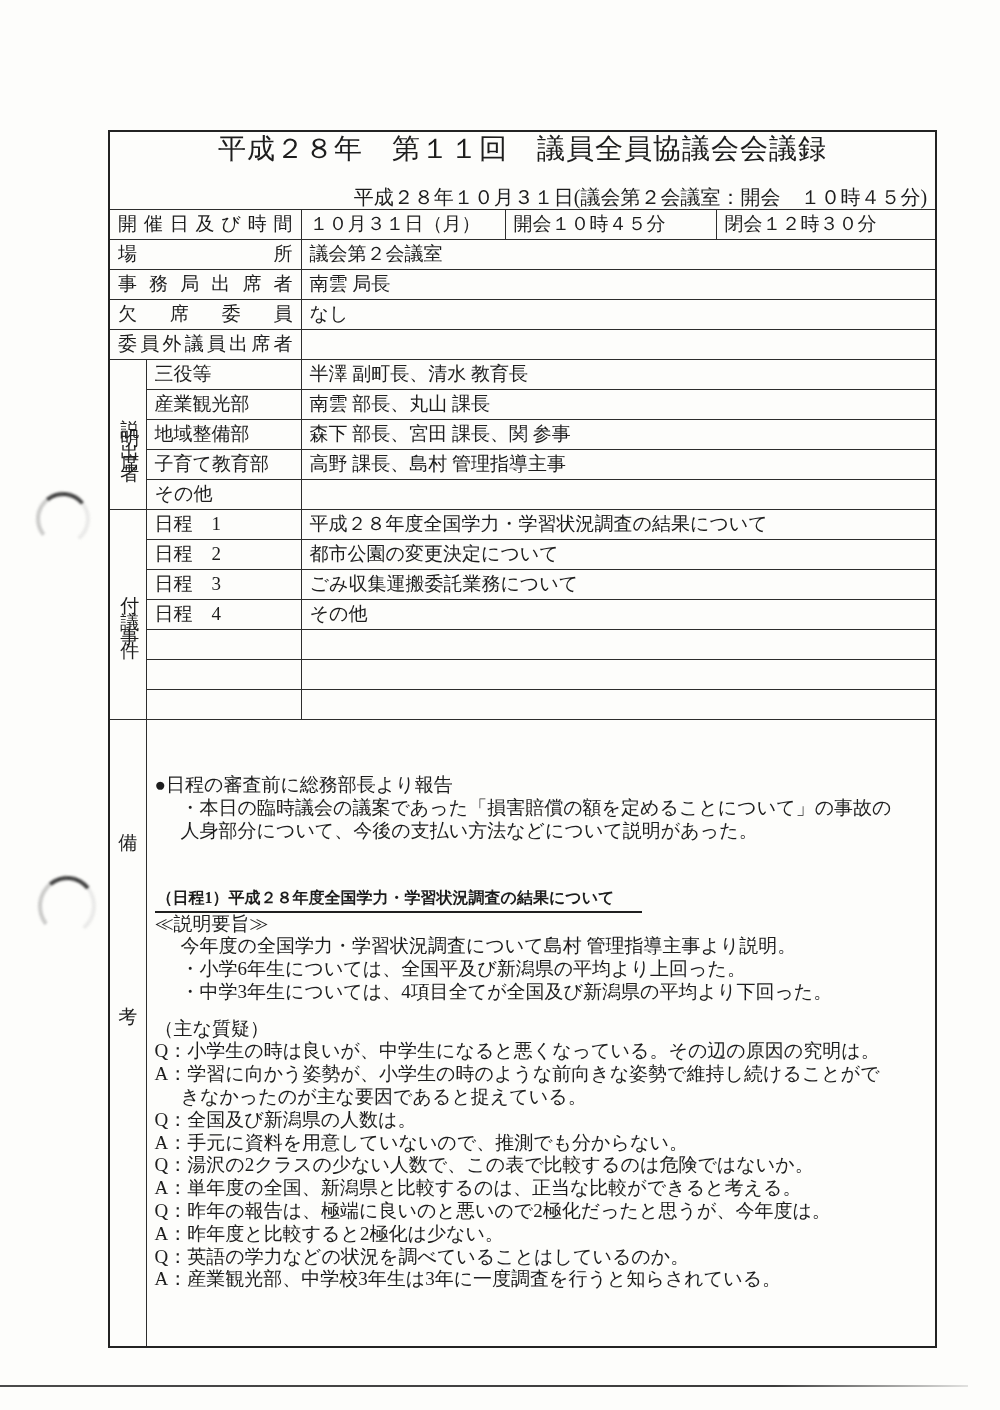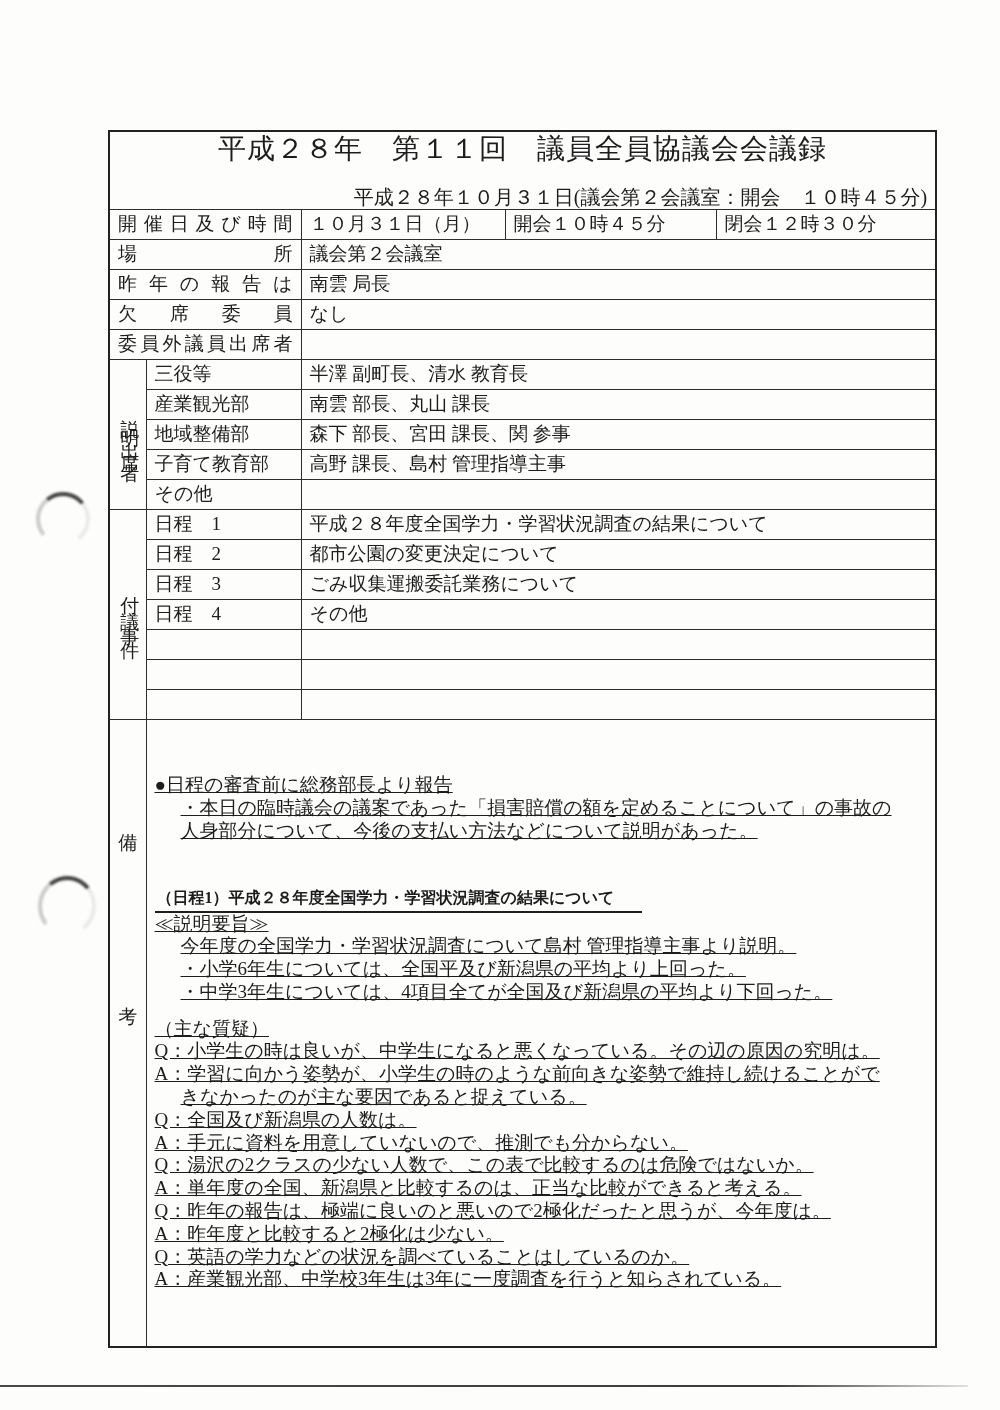--- a/index.html
+++ b/index.html
@@ -31,21 +31,21 @@
   td.vlabel .vtext.agenda-v{letter-spacing:15px;}
   td.agenda-no{padding-left:24px;margin-top:30px;}
   td.remarks-label{position:relative;padding:0;}
   .rl-char{position:absolute;left:0;width:100%;text-align:center;font-size:19px;}
   .rl-top{top:112px;}
   .rl-bottom{top:286px;}
   td.remarks-cell{
     vertical-align:top;white-space:normal;
     padding:17px 6px 0 12px;font-size:19px;line-height:27px;
   }
-  .r-line{margin:0;text-decoration:underline;}
+  .r-line{margin:0;}
   .indent1{padding-left:26px;}
   .gap-a{height:44px;}
   .gap-b{height:14px;}
   .u-heading{
     display:inline-block;font-weight:600;font-size:16px;
     border-bottom:2px solid #1f1f1f;padding:0 28px 3px 2px;
   }
   
   .punch-hole{
     position:absolute;width:46px;height:46px;border-radius:50%;
@@ -91,21 +91,21 @@
       <td>開会１０時４５分</td>
       <td>閉会１２時３０分</td>
     </tr>
 
     <tr>
       <td colspan="2" class="lbl">場所</td>
       <td colspan="3">議会第２会議室</td>
     </tr>
 
     <tr>
-      <td colspan="2" class="lbl">昨年の報告は</td>
+      <td colspan="2" class="lbl">事務局出席者</td>
       <td colspan="3">南雲 局長</td>
     </tr>
 
     <tr>
       <td colspan="2" class="lbl">欠席委員</td>
       <td colspan="3">なし</td>
     </tr>
 
     <tr>
       <td colspan="2" class="lbl">委員外議員出席者</td>

